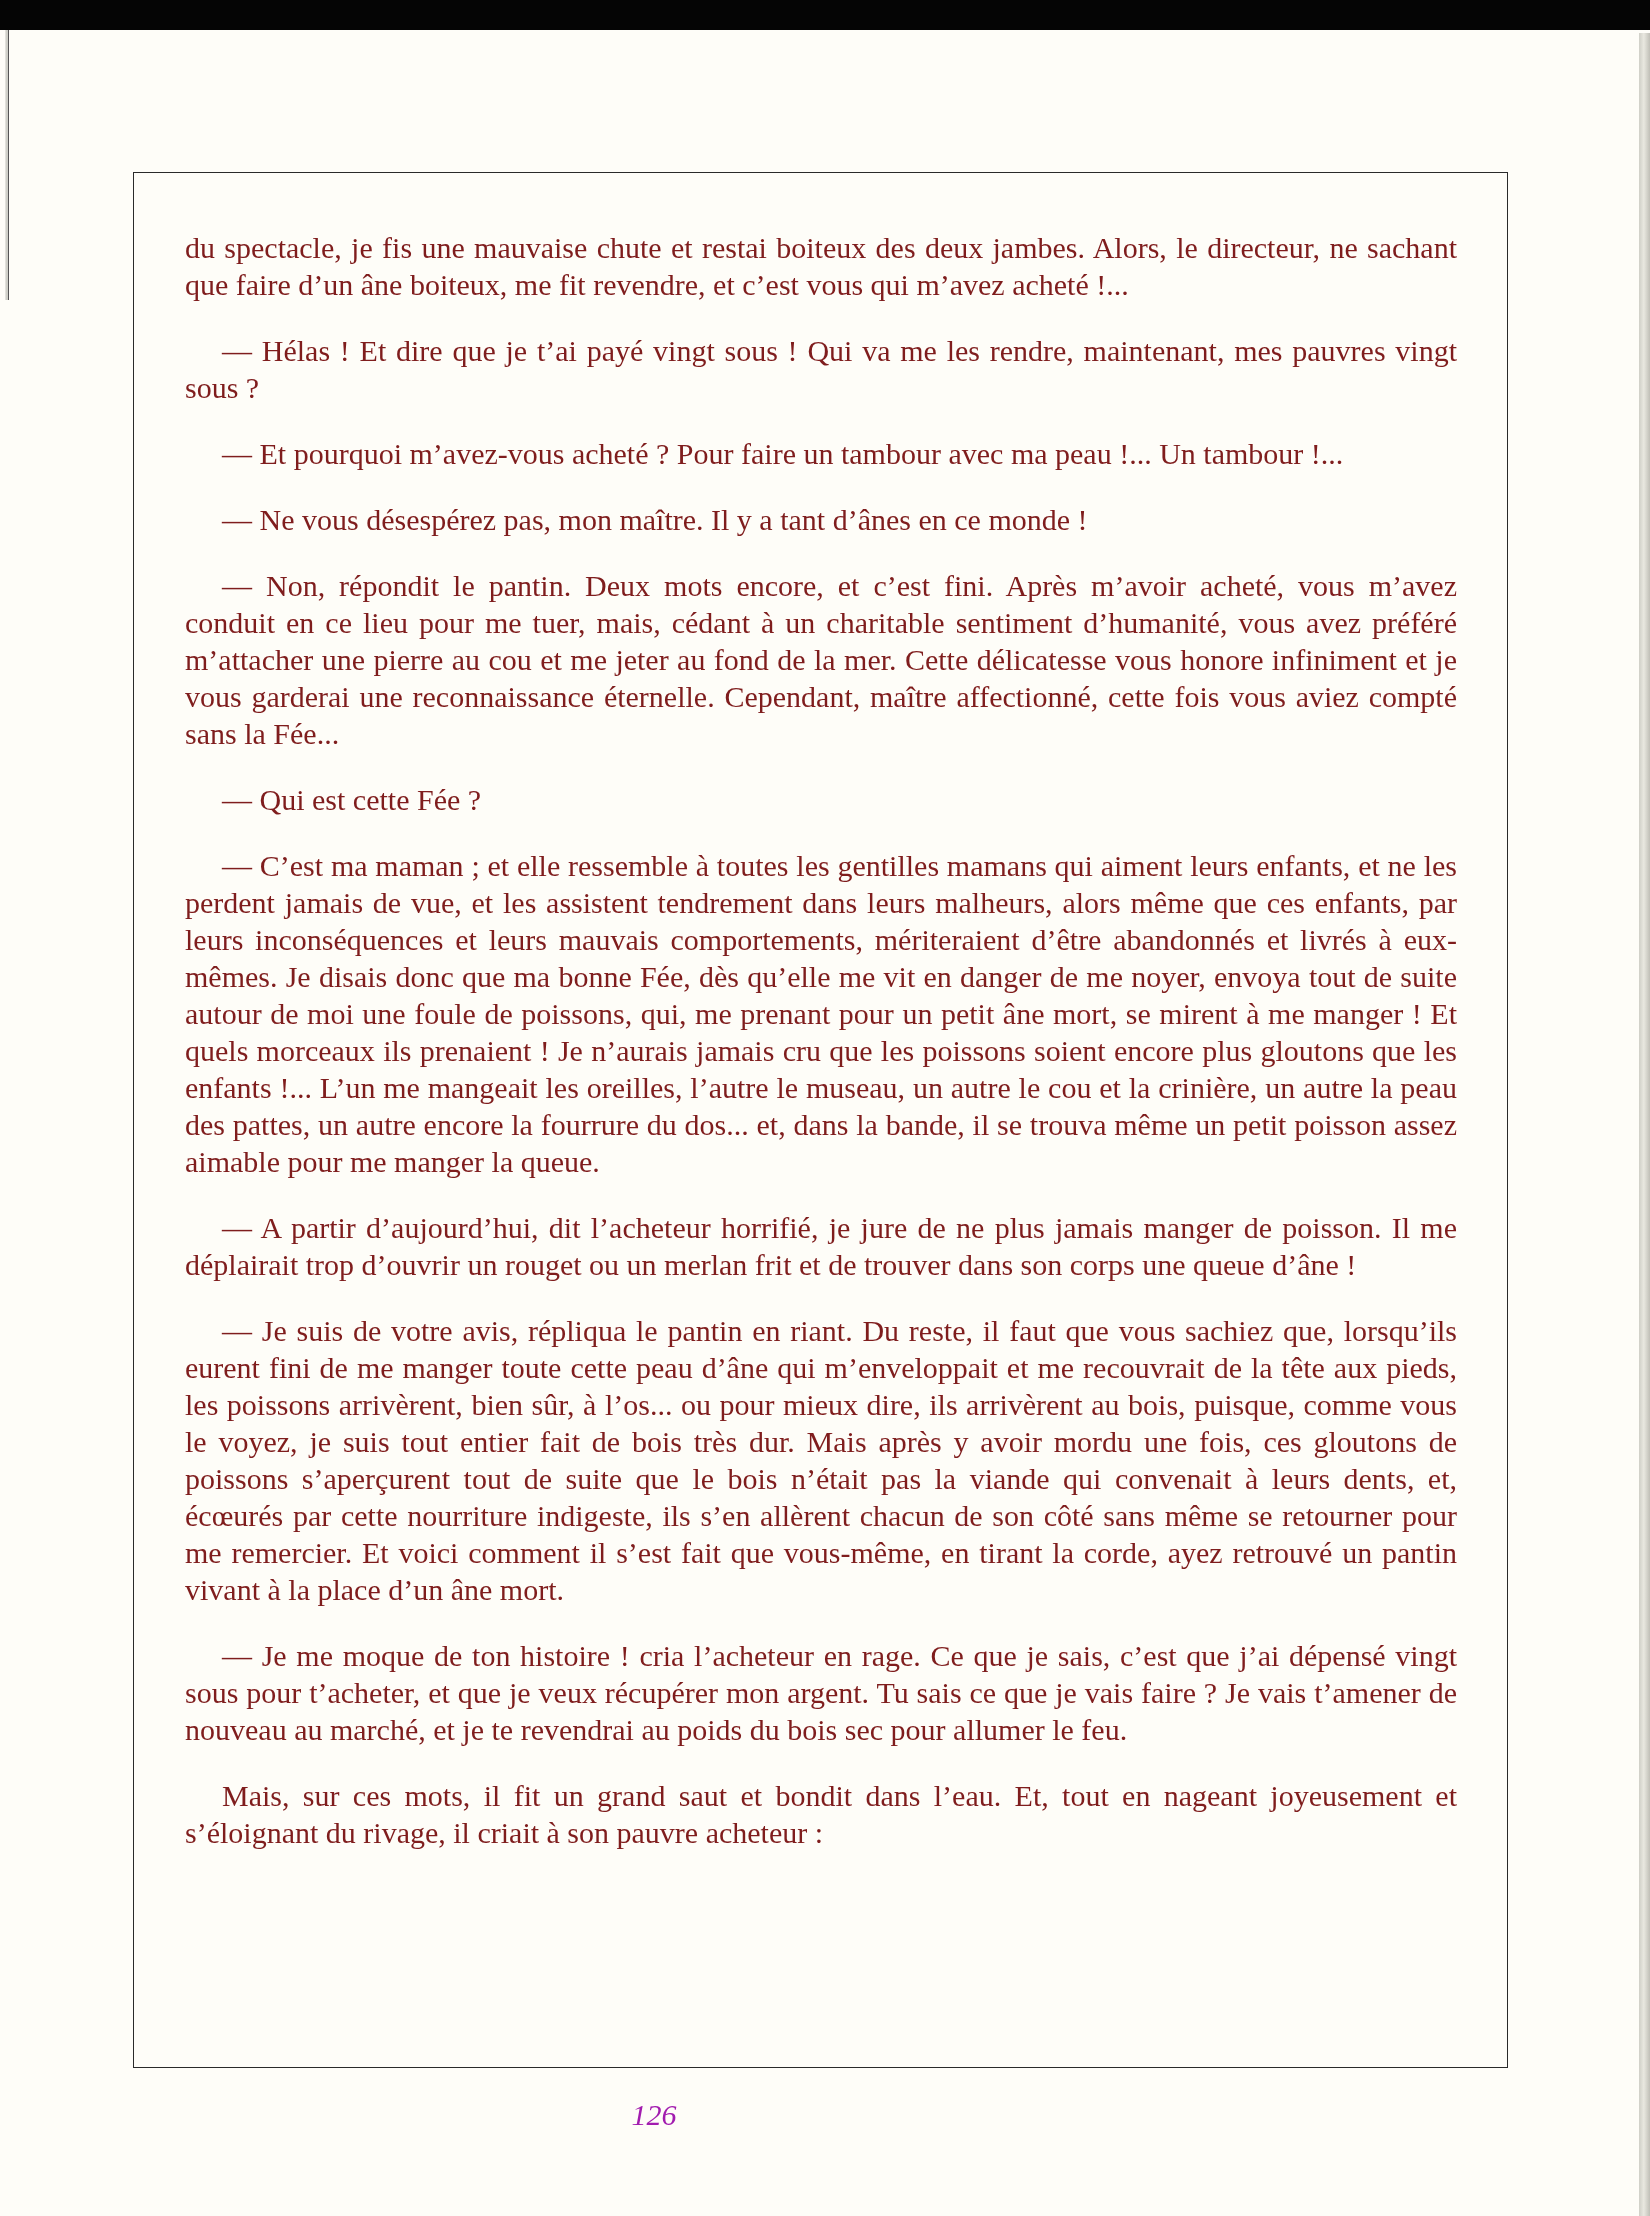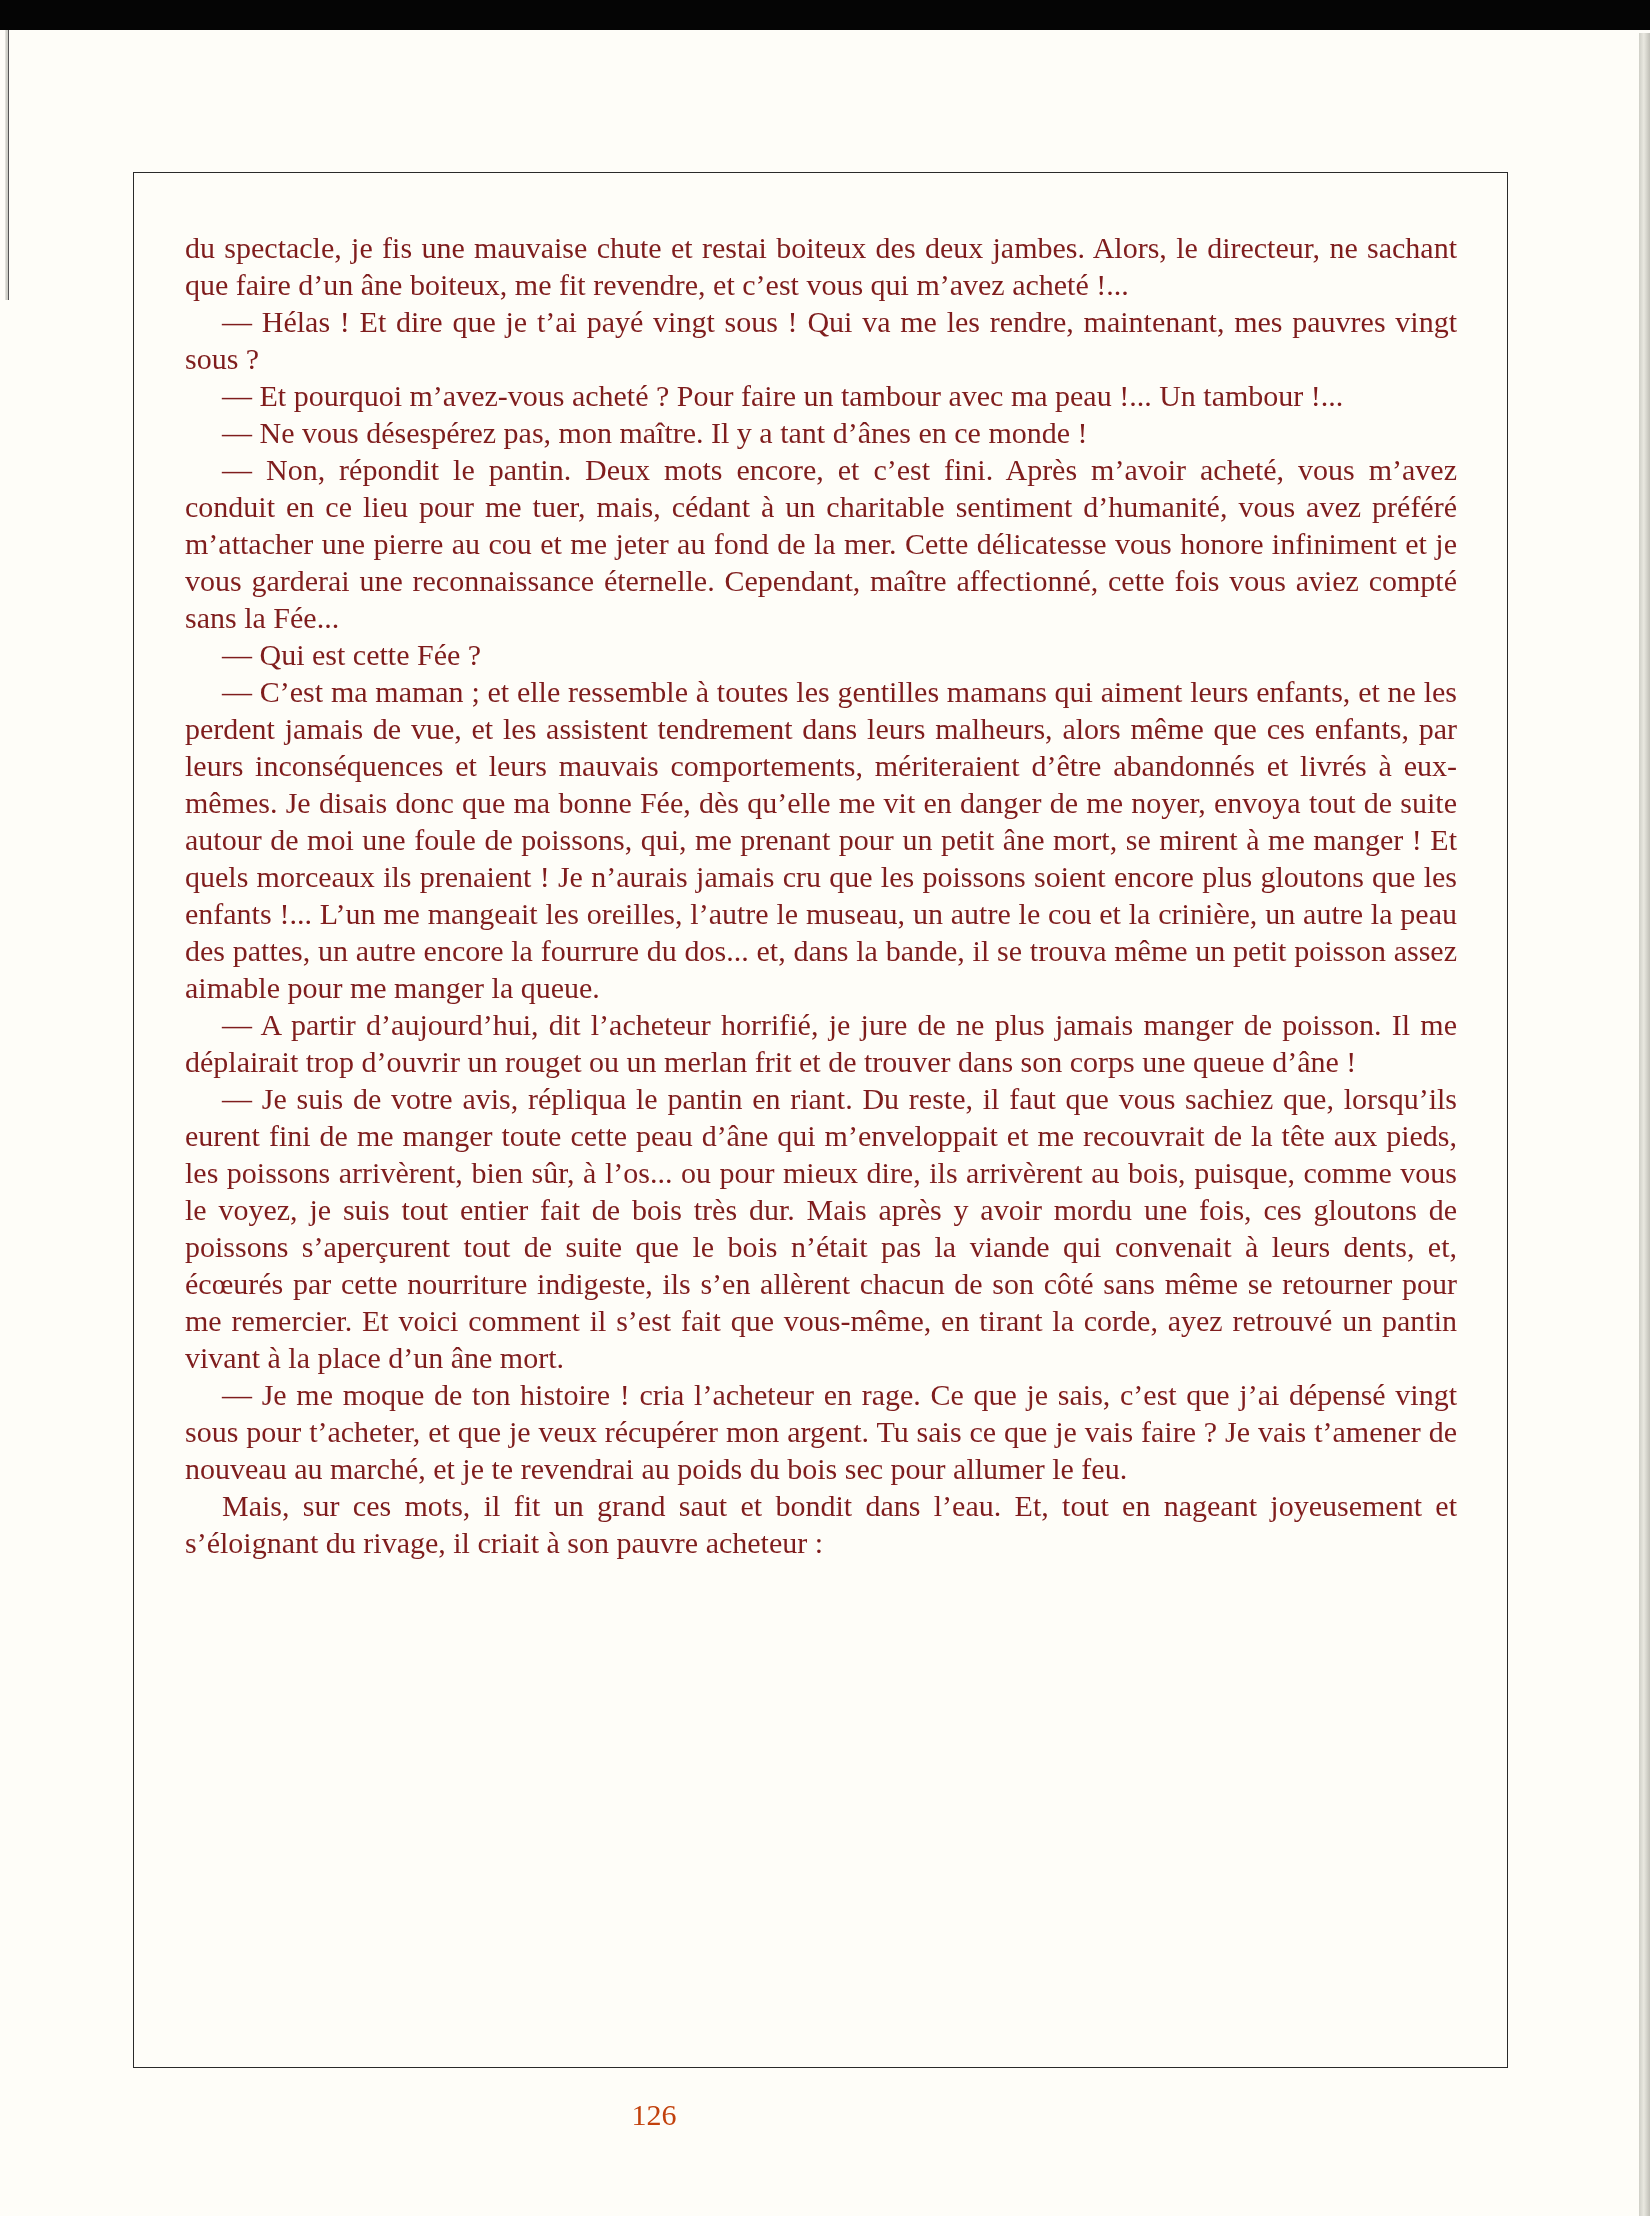--- a/index.html
+++ b/index.html
@@ -23,24 +23,24 @@
   .text-box {
     position: absolute; left: 133px; top: 172px; width: 1375px; height: 1896px;
     border: 1.3px solid #2a2a2a; box-sizing: border-box;
   }
   .text-col {
     position: absolute; left: 185px; top: 229px; width: 1272px;
     font-size: 30px; line-height: 37px; color: #7f1d1d;
     text-align: justify;
   }
   .text-col p { margin: 0; }
-  .text-col p.ind { text-indent: 37px; }
+  .text-col p.ind { text-indent: 37px; margin-top: 29px; }
   .page-number {
     position: absolute; left: 0; width: 1308px; top: 2098px; text-align: center;
-    font-size: 30px; color: #c2410c;
+    font-size: 30px; color: #a21caf; font-style: italic;
   }
 </style>
 </head>
 <body>
 
 <div class="top-band"></div>
 <div class="gutter-left"></div>
 <div class="page-edge-right"></div>
 
 <div class="text-box"></div>

